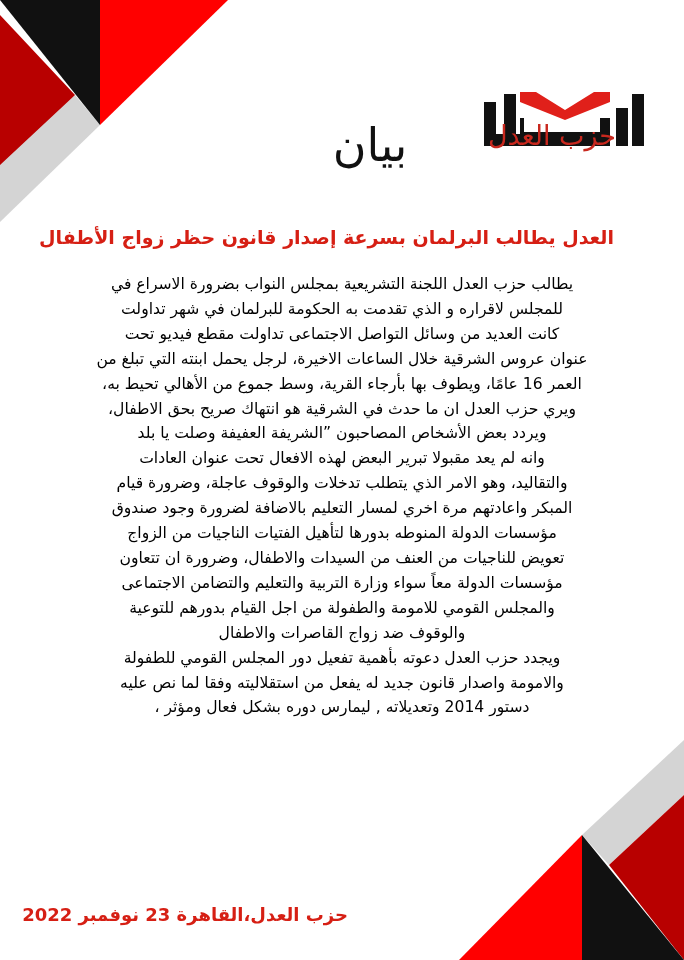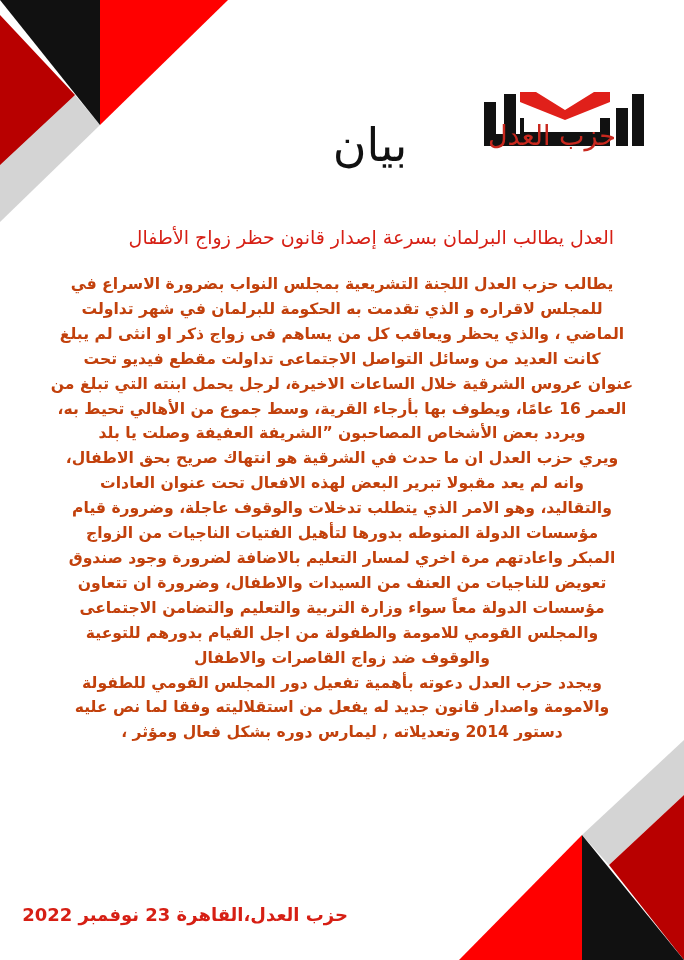--- a/index.html
+++ b/index.html
@@ -21,30 +21,30 @@
     }
 
     .doc-title {
       position: absolute; left: 300px; top: 118px; width: 140px; text-align: center;
       font-size: 46px; color: #111; direction: rtl;
       font-family: Liberation Sans, sans-serif;
     }
 
     .headline {
       position: absolute; left: 40px; top: 226px; width: 574px;
-      text-align: right; direction: rtl;
-      color: #d61f14; font-weight: normal; font-size: 19px;
+      text-align: center; direction: rtl;
+      color: #d61f14; font-weight: bold; font-size: 19px;
       font-family: "DejaVu Sans", sans-serif;
       white-space: nowrap;
     }
 
     .body-text {
       position: absolute; left: 40px; top: 272px; width: 604px;
       direction: rtl; text-align: center;
-      font-weight: bold; color: #c2410c; font-size: 15.6px; line-height: 24.9px;
+      font-weight: normal; color: #000000; font-size: 15.6px; line-height: 24.9px;
       font-family: "DejaVu Sans", sans-serif;
     }
     .body-text .line { display: block; white-space: nowrap; }
 
     .signature {
       position: absolute; left: 18px; top: 904px; width: 330px;
       direction: rtl; text-align: right;
       color: #d61f14; font-weight: bold; font-size: 18px;
       font-family: "DejaVu Sans", sans-serif; white-space: nowrap;
     }
@@ -82,30 +82,29 @@
 </div>
 <div class="logo-name">حزب العدل</div>
 
 <div class="doc-title">بيان</div>
 
 <div class="headline">العدل يطالب البرلمان بسرعة إصدار قانون حظر زواج الأطفال</div>
 
 <div class="body-text">
   <span class="line">يطالب حزب العدل اللجنة التشريعية بمجلس النواب بضرورة الاسراع في</span>
   <span class="line">للمجلس لاقراره و الذي تقدمت به الحكومة للبرلمان في شهر تداولت</span>
-  <span class="line">الماضي ، والذي يحظر ويعاقب كل من يساهم فى زواج ذكر او انثى لم يبلغ</span>
   <span class="line">كانت العديد من وسائل التواصل الاجتماعى تداولت مقطع فيديو تحت</span>
   <span class="line">عنوان عروس الشرقية خلال الساعات الاخيرة، لرجل يحمل ابنته التي تبلغ من</span>
   <span class="line">العمر 16 عامًا، ويطوف بها بأرجاء القرية، وسط جموع من الأهالي تحيط به،</span>
+  <span class="line">ويري حزب العدل ان ما حدث في الشرقية هو انتهاك صريح  بحق الاطفال،</span>
   <span class="line">ويردد بعض الأشخاص المصاحبون ”الشريفة العفيفة وصلت يا بلد</span>
-  <span class="line">ويري حزب العدل ان ما حدث في الشرقية هو انتهاك صريح  بحق الاطفال،</span>
   <span class="line">وانه لم يعد مقبولا تبرير البعض لهذه الافعال تحت عنوان العادات</span>
   <span class="line">والتقاليد، وهو الامر الذي يتطلب تدخلات والوقوف عاجلة، وضرورة قيام</span>
+  <span class="line">المبكر واعادتهم مرة اخري لمسار التعليم بالاضافة لضرورة وجود صندوق</span>
   <span class="line">مؤسسات الدولة المنوطه بدورها لتأهيل الفتيات الناجيات من الزواج</span>
-  <span class="line">المبكر واعادتهم مرة اخري لمسار التعليم بالاضافة لضرورة وجود صندوق</span>
   <span class="line">تعويض للناجيات من العنف من السيدات والاطفال، وضرورة ان تتعاون</span>
   <span class="line">مؤسسات الدولة معاً سواء وزارة التربية والتعليم والتضامن الاجتماعى</span>
   <span class="line">والمجلس القومي للامومة والطفولة من اجل القيام بدورهم للتوعية</span>
   <span class="line">والوقوف ضد زواج القاصرات والاطفال</span>
   <span class="line">ويجدد حزب العدل دعوته بأهمية تفعيل دور المجلس القومي للطفولة</span>
   <span class="line">والامومة واصدار قانون جديد له يفعل من استقلاليته وفقا لما نص عليه</span>
   <span class="line">دستور 2014 وتعديلاته , ليمارس دوره بشكل فعال ومؤثر  ،</span>
 </div>
 
 <div class="signature">حزب العدل،القاهرة 23 نوفمبر 2022</div>

